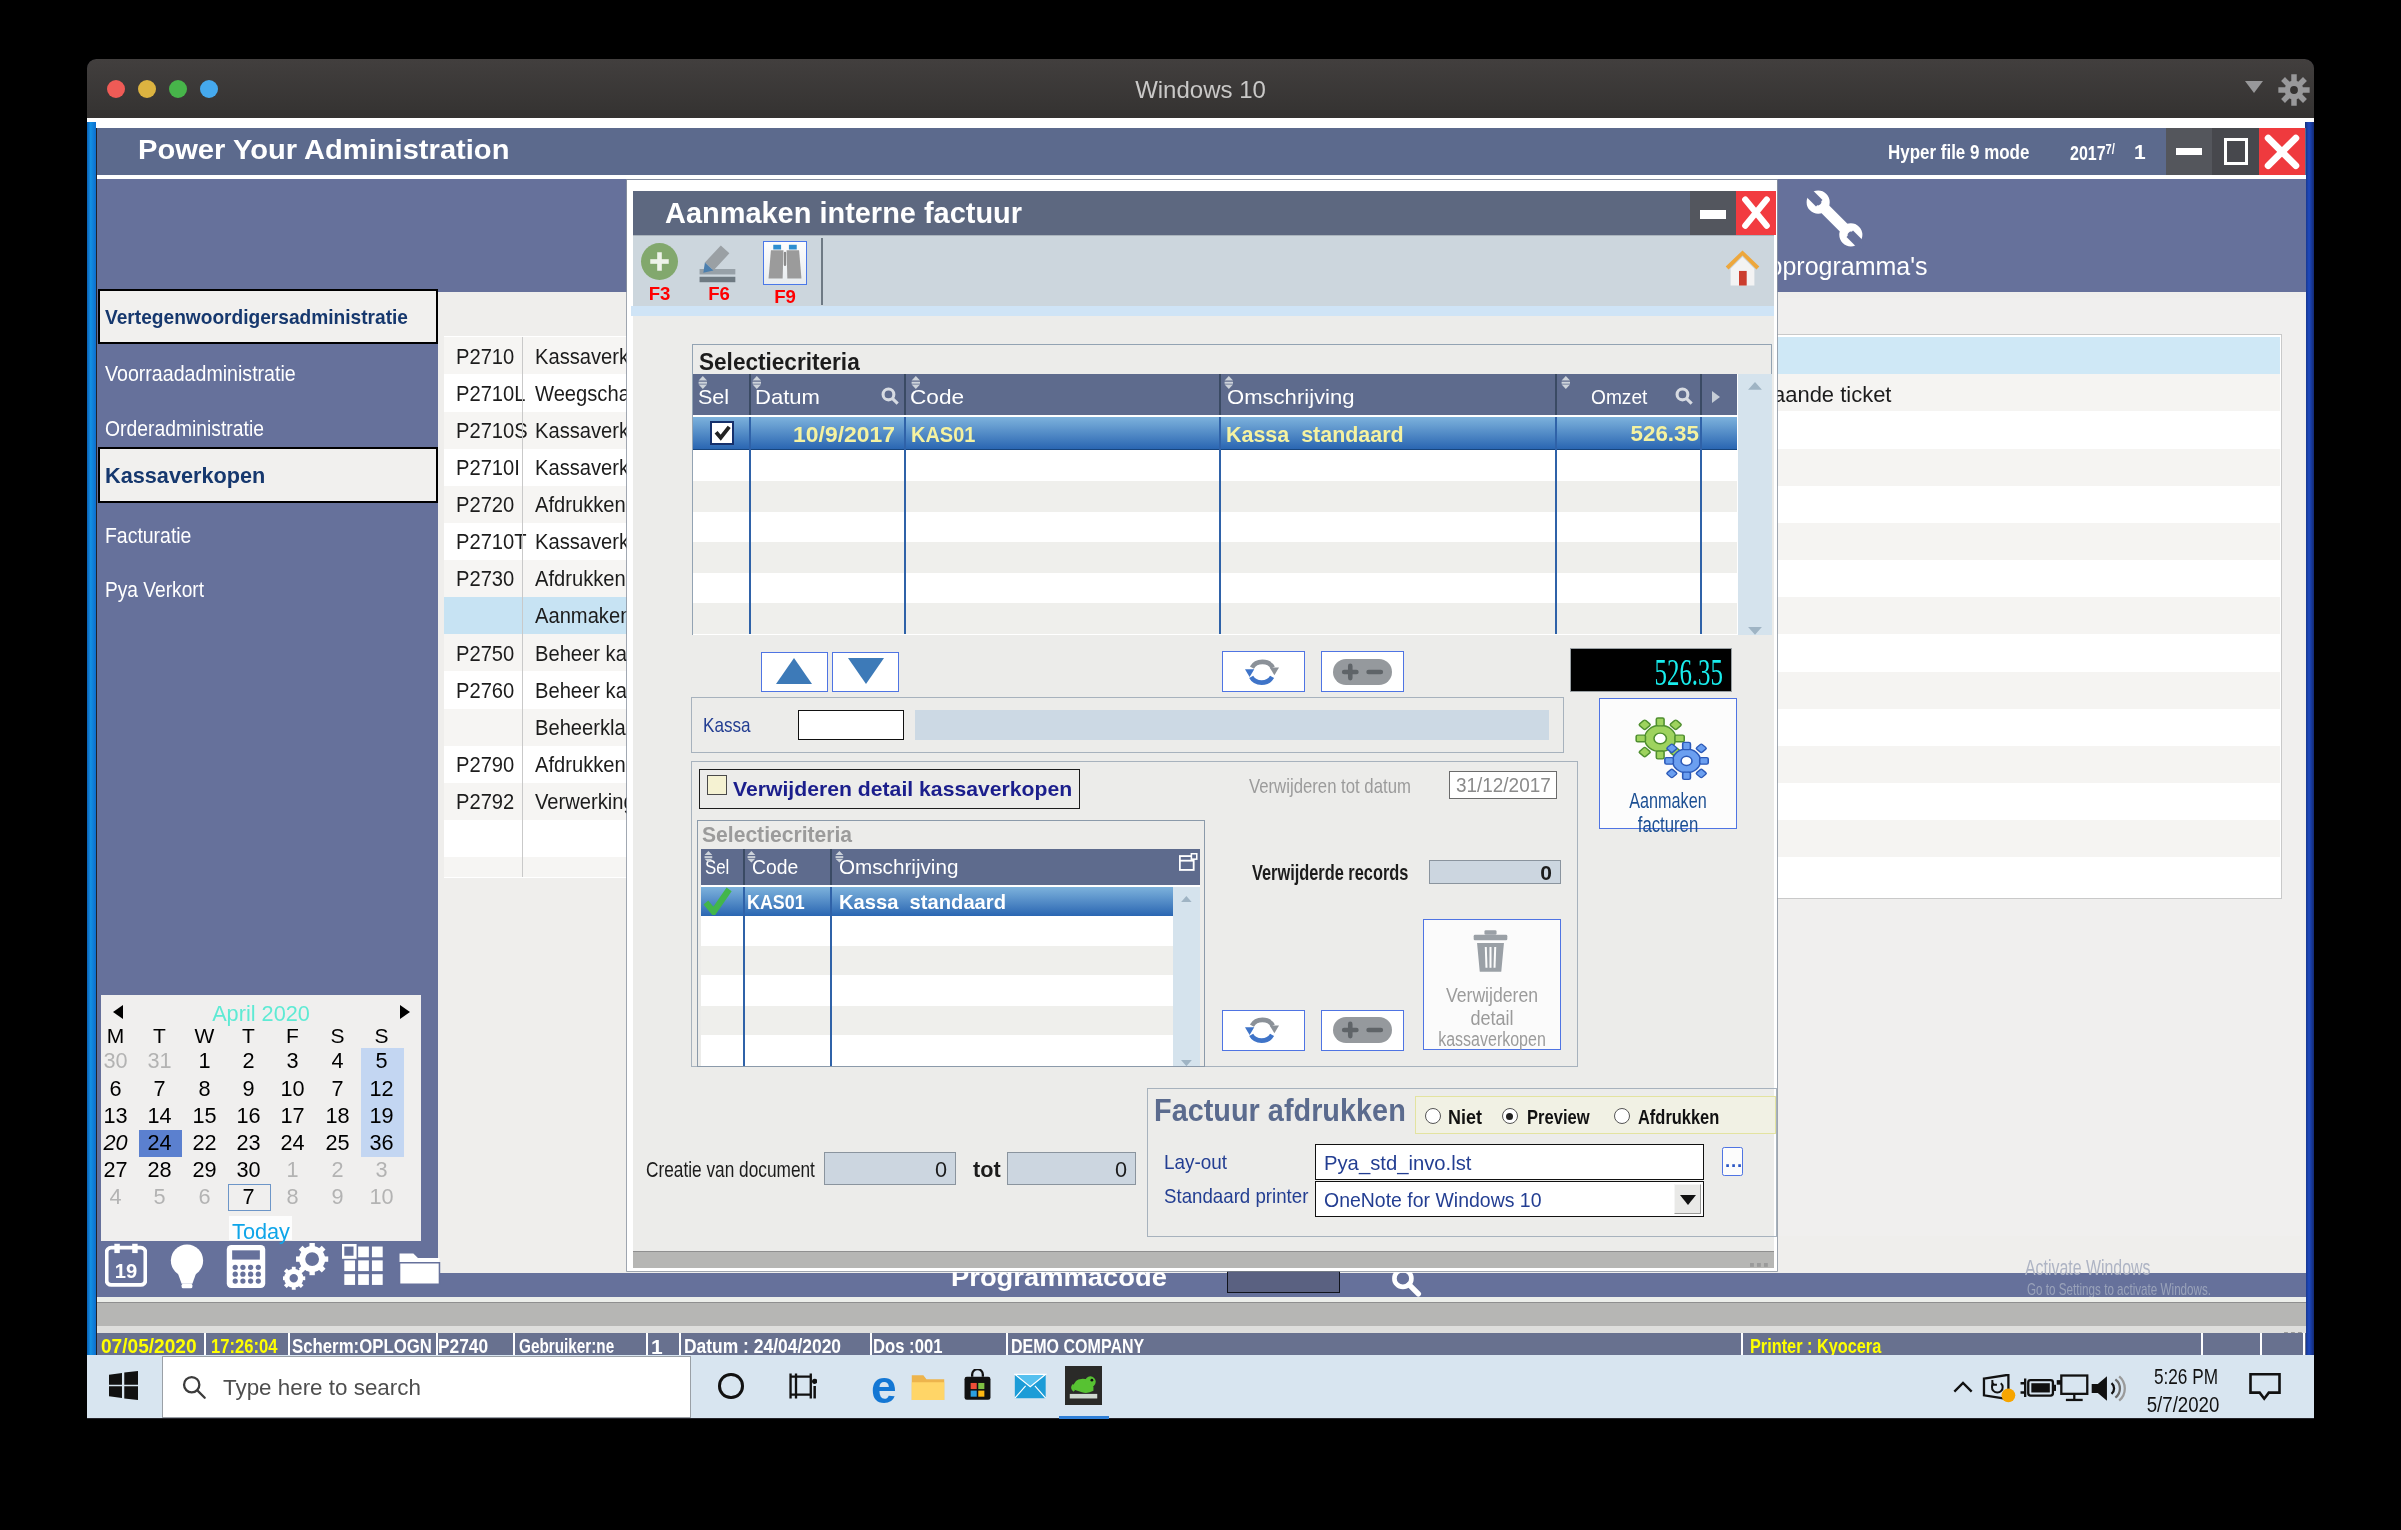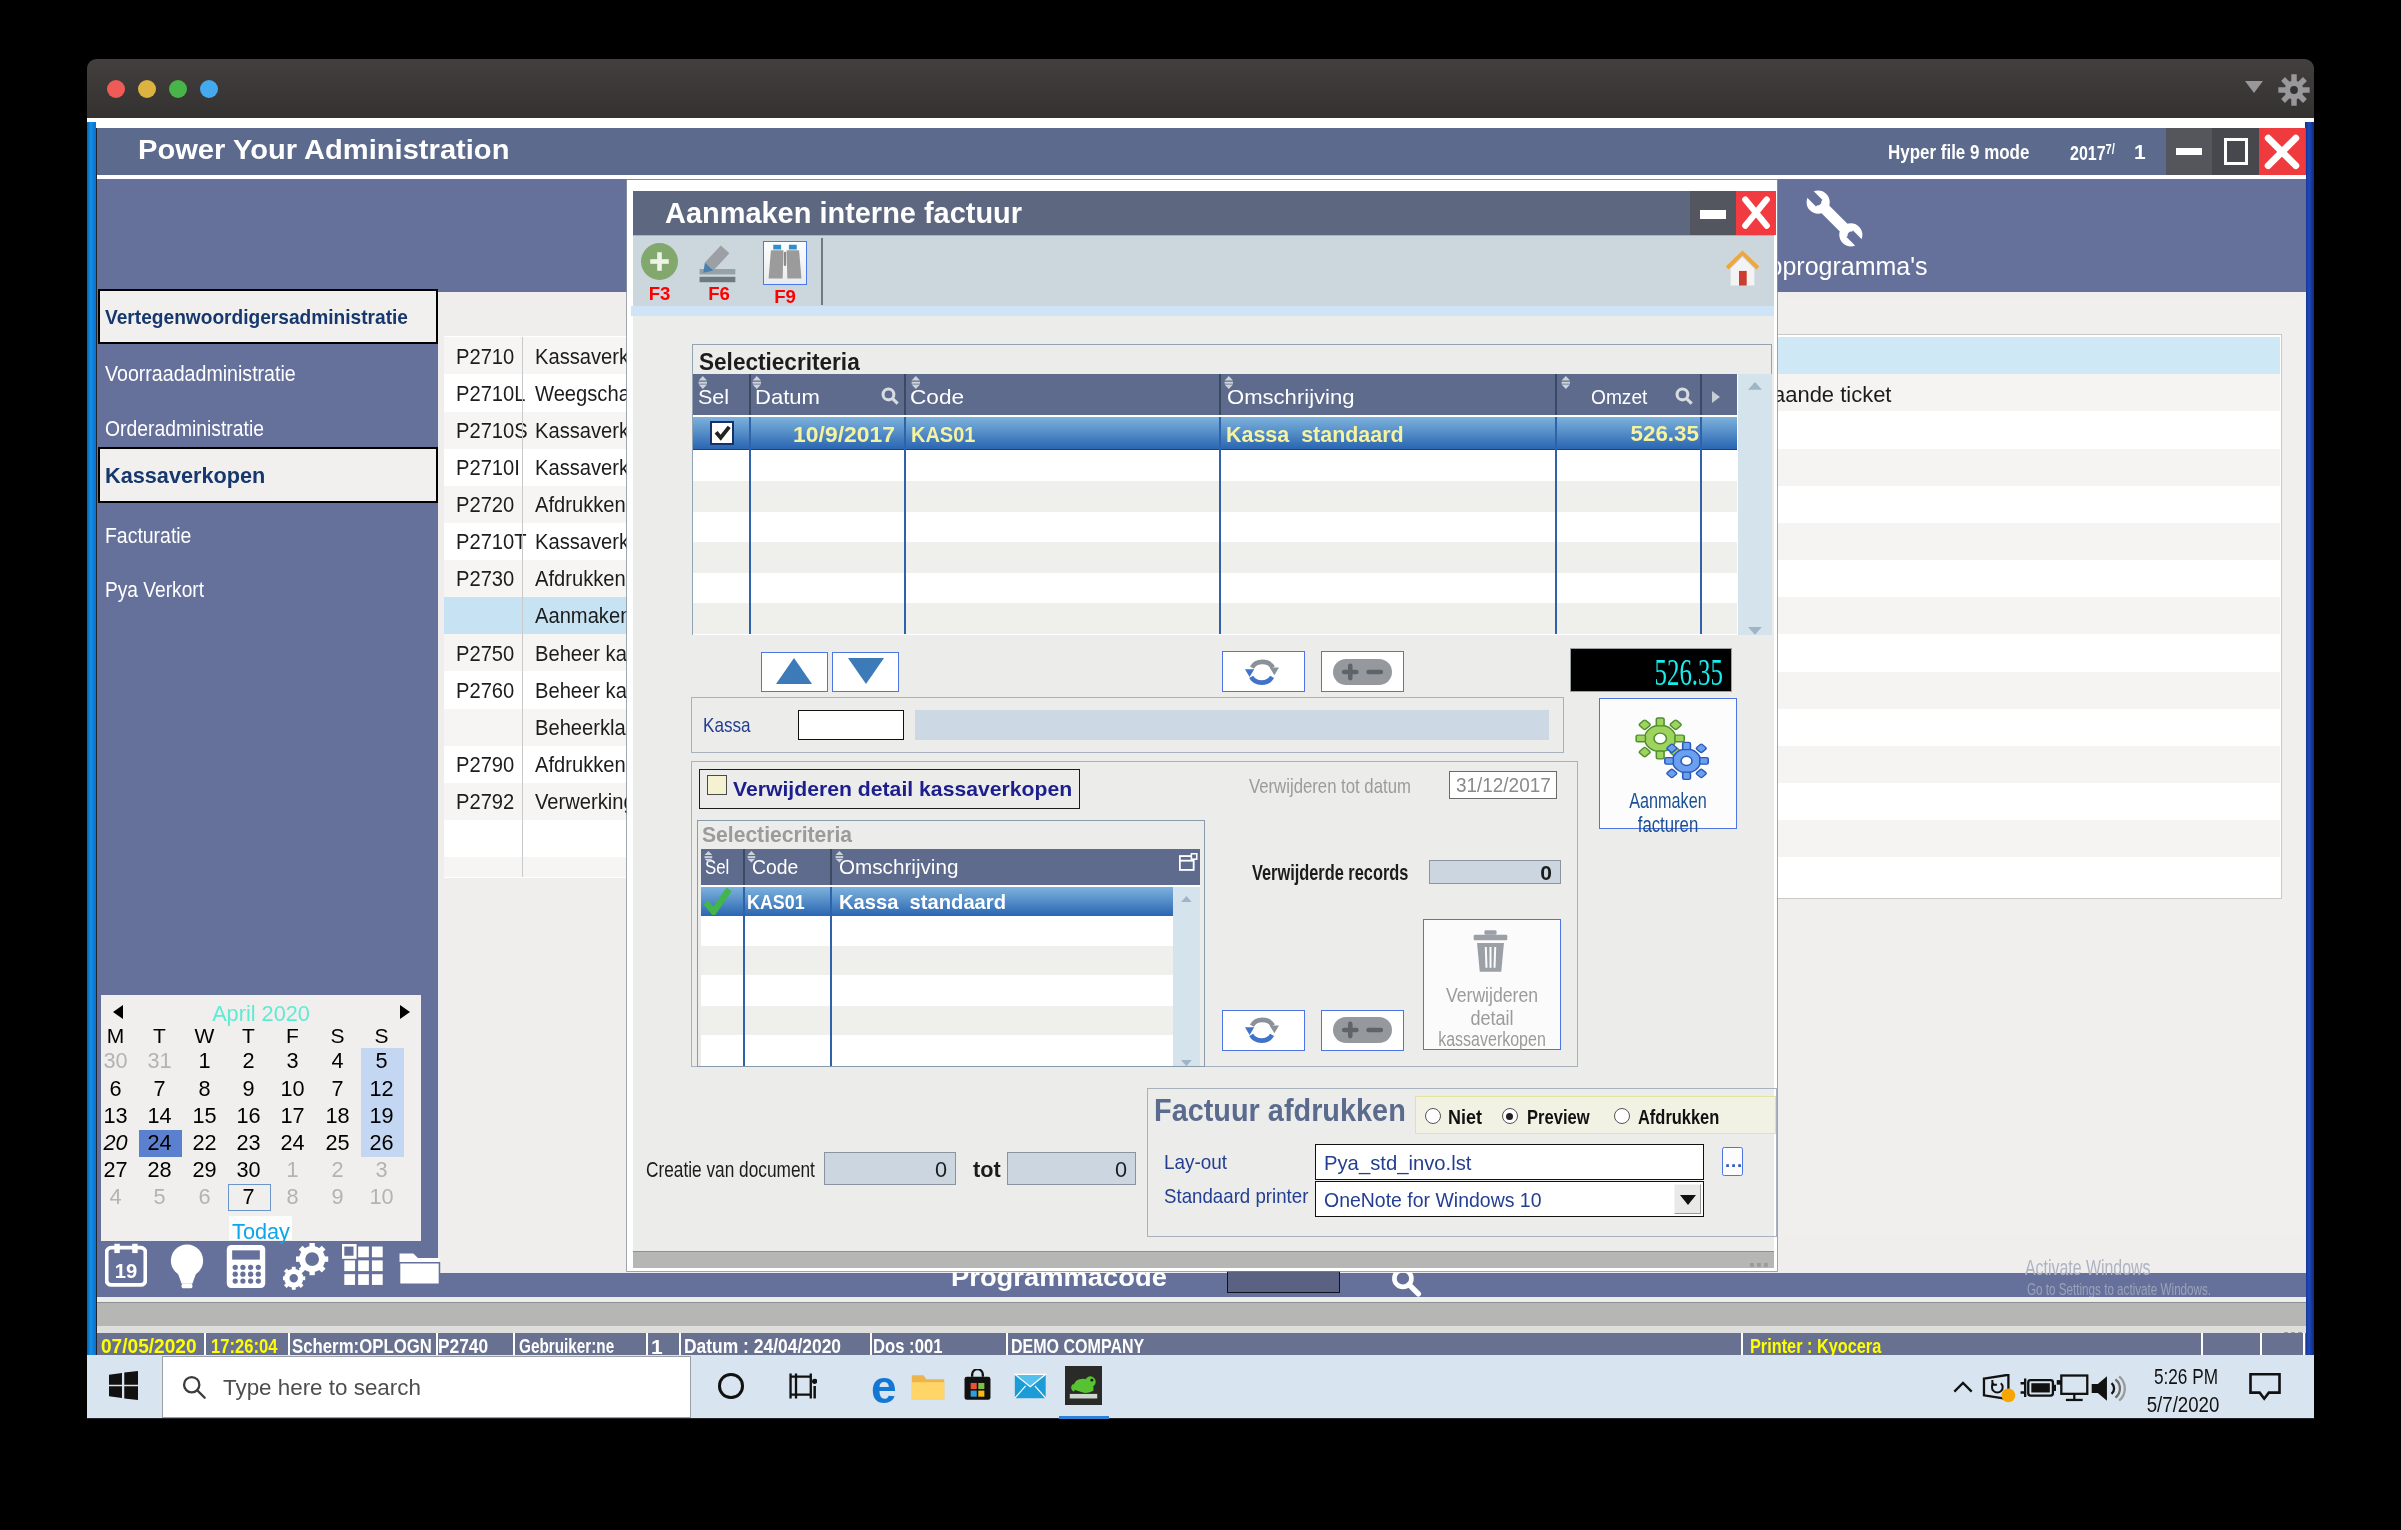--- a/index.html
+++ b/index.html
@@ -12,20 +12,21 @@
 <body>
 <div id="page">
 
 <div id="macwin" style="left:87px;top:59px;width:2227px;height:1360px;border-radius:9.3px 9.3px 0 0;background:#23232a;overflow:hidden;">
 
   <div style="left:0;top:0;width:2227px;height:59px;background:linear-gradient(#423f3e,#343231);border-radius:9.3px 9.3px 0 0;"></div>
   <div style="left:20px;top:21px;width:18px;height:18px;border-radius:50%;background:#ef5b56;"></div>
   <div style="left:51px;top:21px;width:18px;height:18px;border-radius:50%;background:#dcb340;"></div>
   <div style="left:82px;top:21px;width:18px;height:18px;border-radius:50%;background:#47b54a;"></div>
   <div style="left:113px;top:21px;width:18px;height:18px;border-radius:50%;background:#45a9ee;"></div>
+  <div class="t" style="left:0;top:17px;width:2227px;text-align:center;font-size:24px;color:#c9c8c7;">Windows 10</div>
   <div style="left:2158px;top:22.4px;width:0;height:0;border-left:9.3px solid transparent;border-right:9.3px solid transparent;border-top:12.4px solid #98989a;"></div>
   <div style="left:2189px;top:13px;width:36px;height:36px;">
     <svg width="36" height="36" viewBox="0 0 46 46">
       <g fill="#98989a">
         <circle cx="23" cy="23" r="12"></circle>
         <g stroke="#98989a" stroke-width="7">
           <line x1="23" y1="3" x2="23" y2="13"></line>
               <line x1="23" y1="33" x2="23" y2="43"></line>
           <line x1="3" y1="23" x2="13" y2="23"></line>
               <line x1="33" y1="23" x2="43" y2="23"></line>
@@ -129,21 +130,21 @@
 <div class="t" style="left:227px;top:1103px;width:43px;text-align:center;font-size:21.7px;color:#000;">16</div>
 <div class="t" style="left:271px;top:1103px;width:43px;text-align:center;font-size:21.7px;color:#000;">17</div>
 <div class="t" style="left:316px;top:1103px;width:43px;text-align:center;font-size:21.7px;color:#000;">18</div>
 <div class="t" style="left:360px;top:1103px;width:43px;text-align:center;font-size:21.7px;color:#000;">19</div>
 <div class="t" style="left:94px;top:1130px;width:43px;text-align:center;font-size:21.7px;color:#000;font-style:italic;">20</div>
 <div class="t" style="left:138px;top:1130px;width:43px;text-align:center;font-size:21.7px;color:#000;">24</div>
 <div class="t" style="left:183px;top:1130px;width:43px;text-align:center;font-size:21.7px;color:#000;">22</div>
 <div class="t" style="left:227px;top:1130px;width:43px;text-align:center;font-size:21.7px;color:#000;">23</div>
 <div class="t" style="left:271px;top:1130px;width:43px;text-align:center;font-size:21.7px;color:#000;">24</div>
 <div class="t" style="left:316px;top:1130px;width:43px;text-align:center;font-size:21.7px;color:#000;">25</div>
-<div class="t" style="left:360px;top:1130px;width:43px;text-align:center;font-size:21.7px;color:#000;">26</div>
+<div class="t" style="left:360px;top:1130px;width:43px;text-align:center;font-size:21.7px;color:#000;">36</div>
 <div class="t" style="left:94px;top:1157px;width:43px;text-align:center;font-size:21.7px;color:#000;">27</div>
 <div class="t" style="left:138px;top:1157px;width:43px;text-align:center;font-size:21.7px;color:#000;">28</div>
 <div class="t" style="left:183px;top:1157px;width:43px;text-align:center;font-size:21.7px;color:#000;">29</div>
 <div class="t" style="left:227px;top:1157px;width:43px;text-align:center;font-size:21.7px;color:#000;">30</div>
 <div class="t" style="left:271px;top:1157px;width:43px;text-align:center;font-size:21.7px;color:#b3b3b3;">1</div>
 <div class="t" style="left:316px;top:1157px;width:43px;text-align:center;font-size:21.7px;color:#b3b3b3;">2</div>
 <div class="t" style="left:360px;top:1157px;width:43px;text-align:center;font-size:21.7px;color:#b3b3b3;">3</div>
 <div class="t" style="left:94px;top:1184px;width:43px;text-align:center;font-size:21.7px;color:#b3b3b3;">4</div>
 <div class="t" style="left:138px;top:1184px;width:43px;text-align:center;font-size:21.7px;color:#b3b3b3;">5</div>
 <div class="t" style="left:183px;top:1184px;width:43px;text-align:center;font-size:21.7px;color:#b3b3b3;">6</div>

